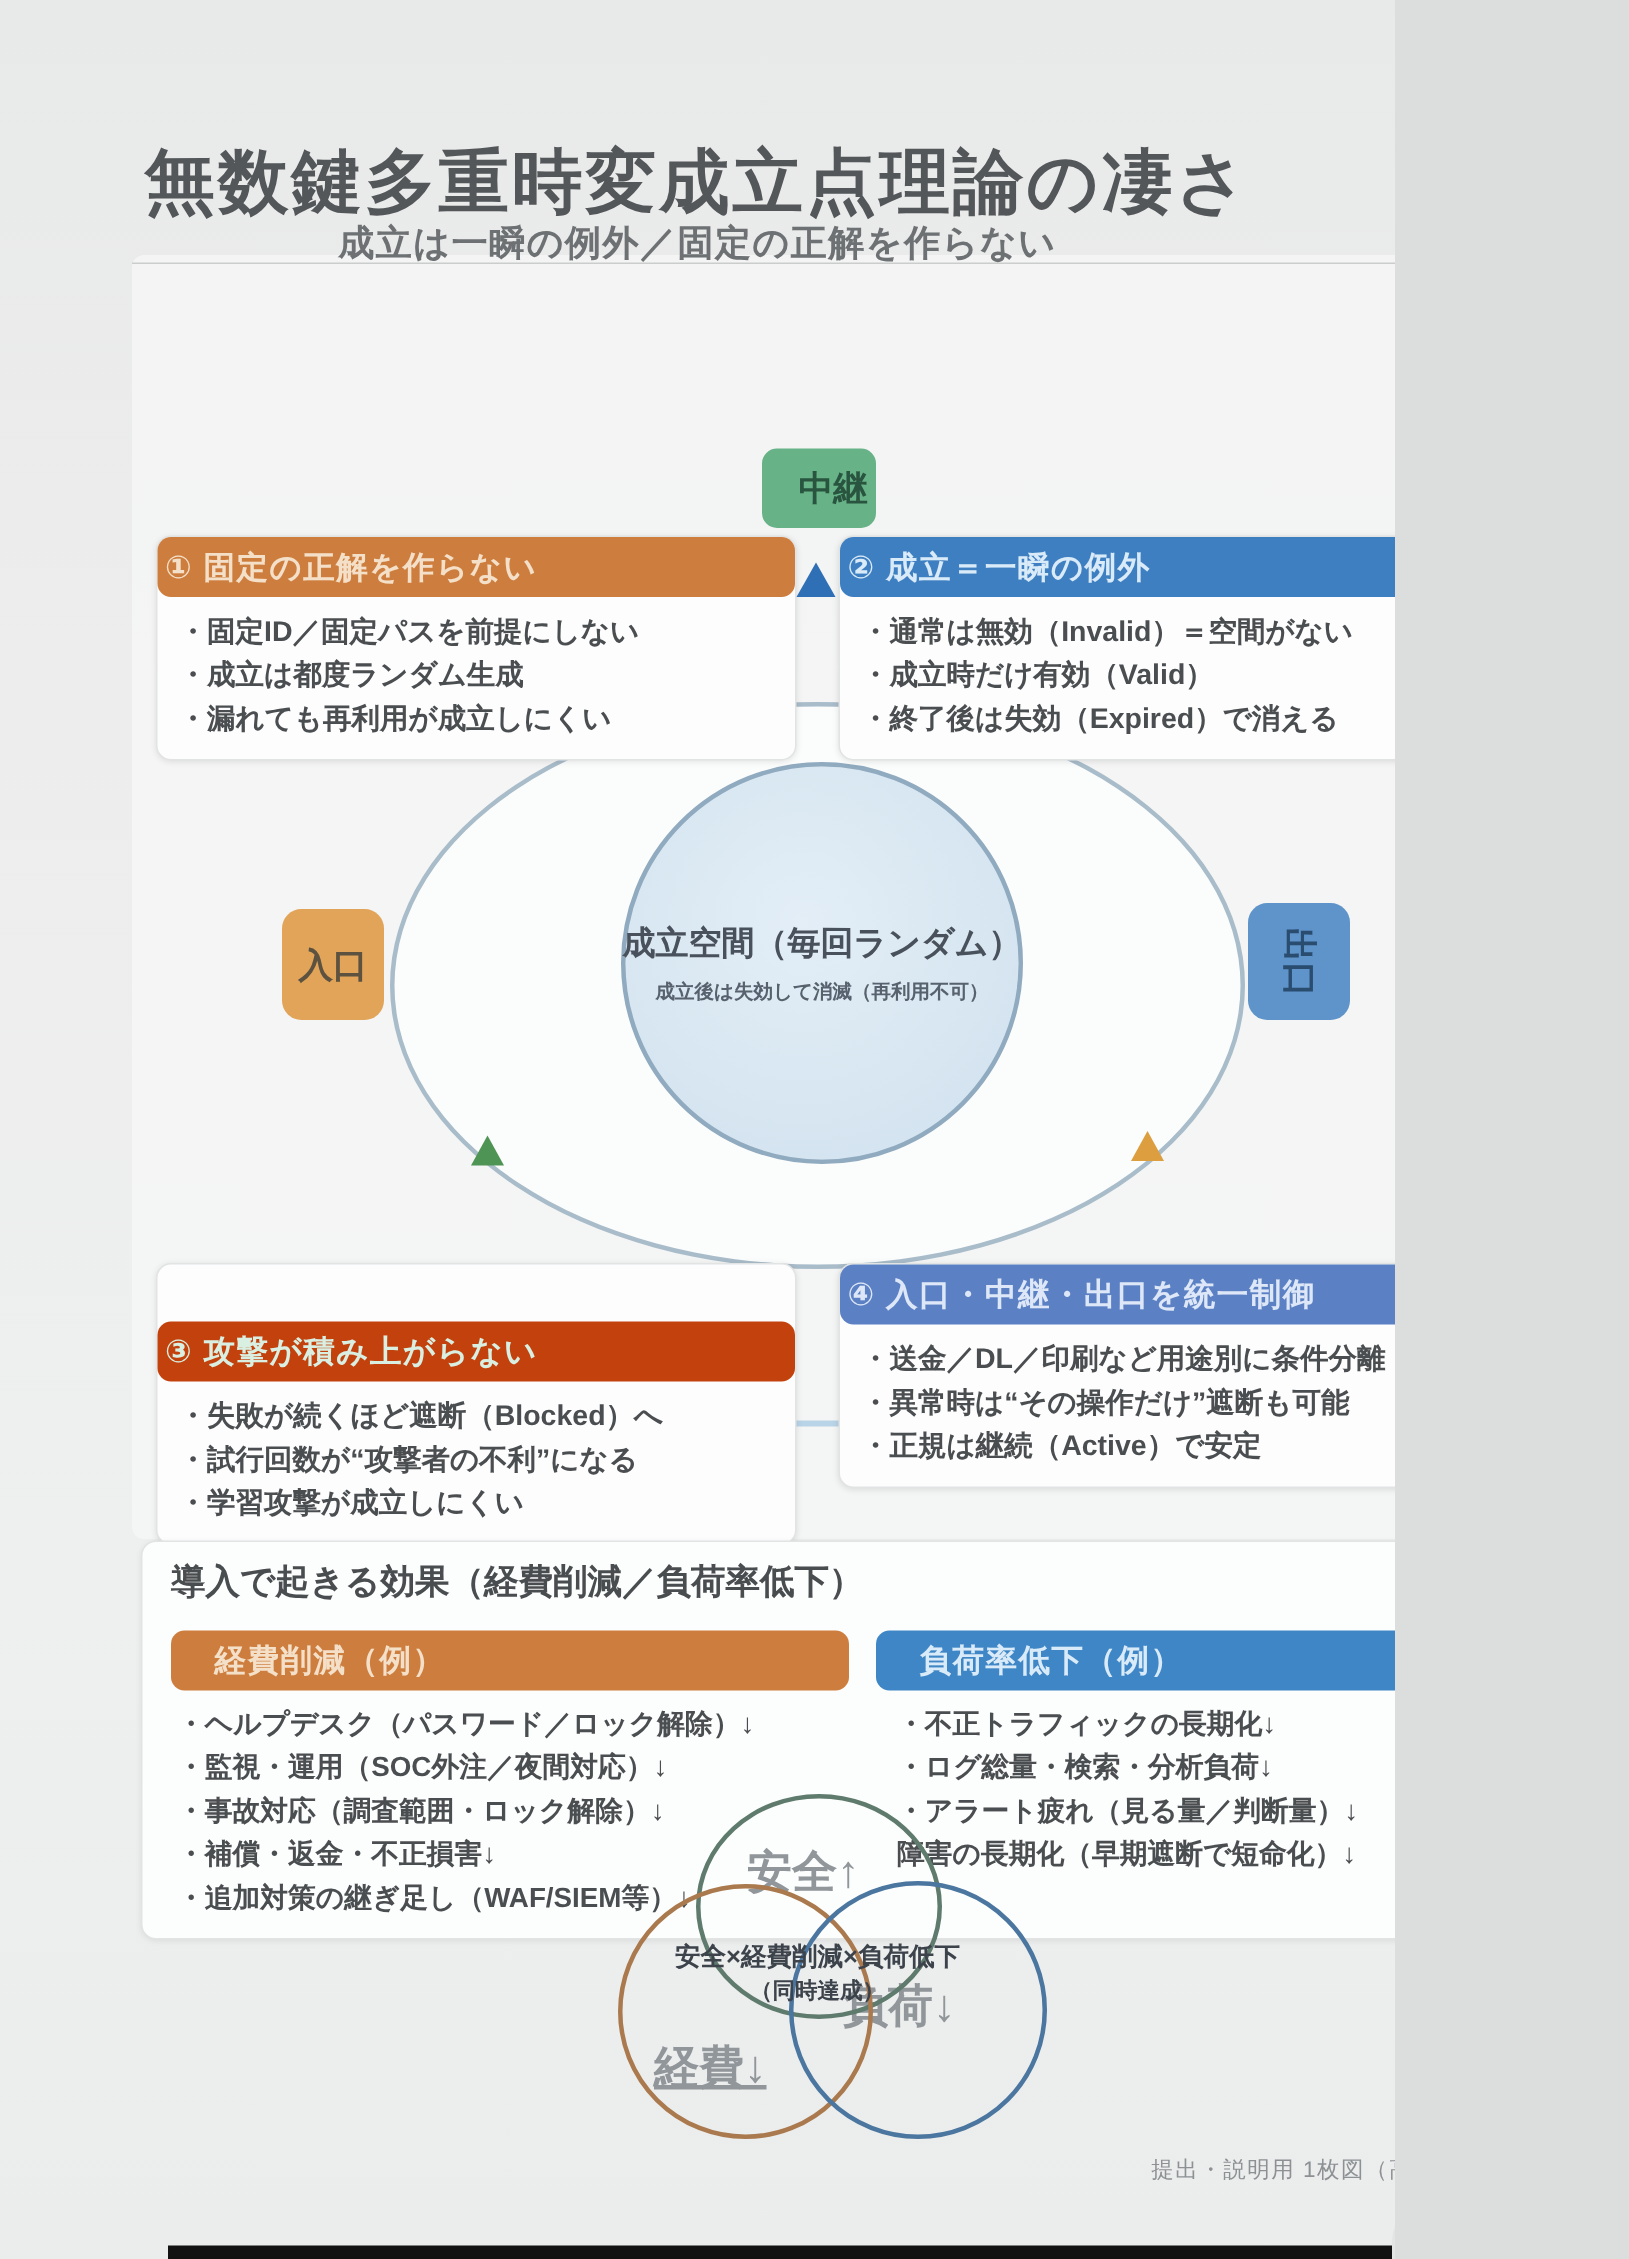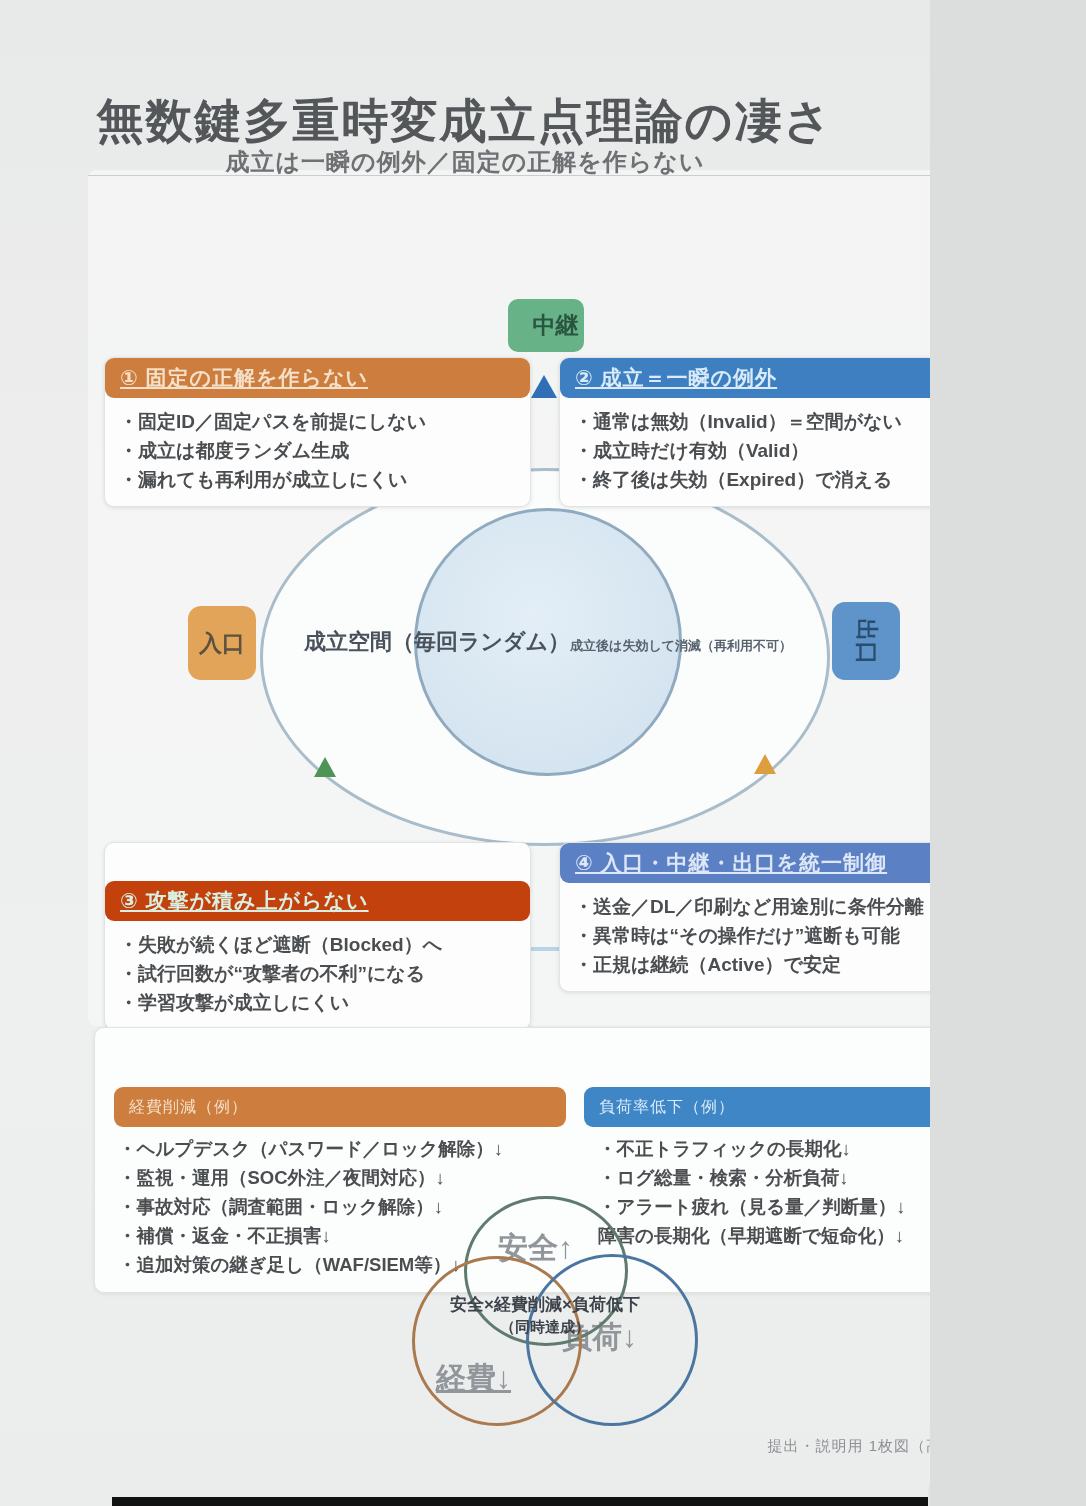--- a/index.html
+++ b/index.html
@@ -39,21 +39,21 @@
   .outer-ellipse {
     position: absolute; left: 260px; top: 468px; width: 570px; height: 378px;
     border: 3px solid #a9bcca; border-radius: 50%;
     background: #fbfcfc; z-index: 1;
   }
   .inner-circle {
     position: absolute; left: 414px; top: 508px; width: 268px; height: 268px;
     border: 3px solid #90aabf; border-radius: 50%;
     background: radial-gradient(circle at 45% 40%, #e3eef7 0%, #d7e6f1 60%, #cfe0ee 100%);
     z-index: 2;
-    display: flex; align-items: center; justify-content: center;
+    display: flex; flex-direction: column; align-items: center; justify-content: center;
   }
   .inner-circle .c-title {
     font-size: 22px; font-weight: 700; color: #49525c; white-space: nowrap;
   }
   .inner-circle .c-sub {
     font-size: 13px; font-weight: 700; color: #57626e; margin-top: 8px; white-space: nowrap;
   }
 
   .badge {
     position: absolute; z-index: 4;
@@ -86,22 +86,22 @@
     position: absolute; width: 427px; z-index: 3;
     background: #fdfdfe; border: 1px solid #e2e3e3; border-radius: 10px;
     box-shadow: 0 1px 4px rgba(0,0,0,0.10);
   }
   .card-1 { left: 104px; top: 357px; }
   .card-2 { left: 559px; top: 357px; }
   .card-3 { left: 104px; top: 842px; }
   .card-4 { left: 559px; top: 842px; }
   .card-header {
     height: 40px; border-radius: 9px;
-    display: flex; align-items: center; padding-left: 15px;
-    font-size: 21px; font-weight: 700; letter-spacing: 1px; text-decoration: underline;
+    display: flex; align-items: center; padding-left: 5px;
+    font-size: 21px; font-weight: 700; letter-spacing: 1px;
   }
   .hdr-orange { background: #cd7d3d; color: #f4e0c8; }
   .hdr-blue   { background: #3e7fc1; color: #d9eaf8; }
   .hdr-green  { background: #c2410c; color: #d9efe1; margin-top: 38px; }
   .hdr-slate  { background: #5b80c3; color: #dde7f7; }
   .card-body { padding: 9px 14px 12px 14px; }
   .card-body ul { list-style: none; }
   .card-body li {
     font-size: 19px; font-weight: 600; color: #4b4e50;
     line-height: 29px; white-space: nowrap;
@@ -112,22 +112,22 @@
     position: absolute; left: 94px; top: 1027px; width: 908px; height: 266px;
     background: #fcfdfd; border: 1px solid #e2e3e3; border-radius: 10px;
     box-shadow: 0 1px 4px rgba(0,0,0,0.08); z-index: 3;
   }
   .effects-title {
     position: absolute; left: 114px; top: 1039px;
     font-size: 23px; font-weight: 700; color: #4a4d4f; z-index: 4;
   }
   .pill-header {
     position: absolute; height: 40px; border-radius: 9px; z-index: 4;
-    display: flex; align-items: center; padding-left: 15px;
-    font-size: 16px; font-weight: 400; letter-spacing: 1px;
+    display: flex; align-items: center; padding-left: 29px;
+    font-size: 21px; font-weight: 700; letter-spacing: 1px;
   }
   .pill-cost { left: 114px; top: 1087px; width: 452px; background: #cd7d3d; color: #f4e0c8; }
   .pill-load { left: 584px; top: 1087px; width: 402px; background: #3e86c6; color: #d9eaf8; }
   .effect-list { position: absolute; z-index: 4; list-style: none; }
   .effect-list li {
     font-size: 18.5px; font-weight: 600; color: #4b4e50;
     line-height: 29px; white-space: nowrap;
   }
   .list-cost { left: 118px; top: 1134px; }
   .list-load { left: 598px; top: 1134px; }
@@ -237,20 +237,21 @@
     <div class="card-body">
       <ul>
         <li>・送金／DL／印刷など用途別に条件分離</li>
         <li>・異常時は“その操作だけ”遮断も可能</li>
         <li>・正規は継続（Active）で安定</li>
       </ul>
     </div>
   </div>
 
   <div class="effects-card"></div>
+  <div class="effects-title">導入で起きる効果（経費削減／負荷率低下）</div>
 
   <div class="pill-header pill-cost">経費削減（例）</div>
   <div class="pill-header pill-load">負荷率低下（例）</div>
 
   <ul class="effect-list list-cost">
     <li>・ヘルプデスク（パスワード／ロック解除）↓</li>
     <li>・監視・運用（SOC外注／夜間対応）↓</li>
     <li>・事故対応（調査範囲・ロック解除）↓</li>
     <li>・補償・返金・不正損害↓</li>
     <li>・追加対策の継ぎ足し（WAF/SIEM等）↓</li>

